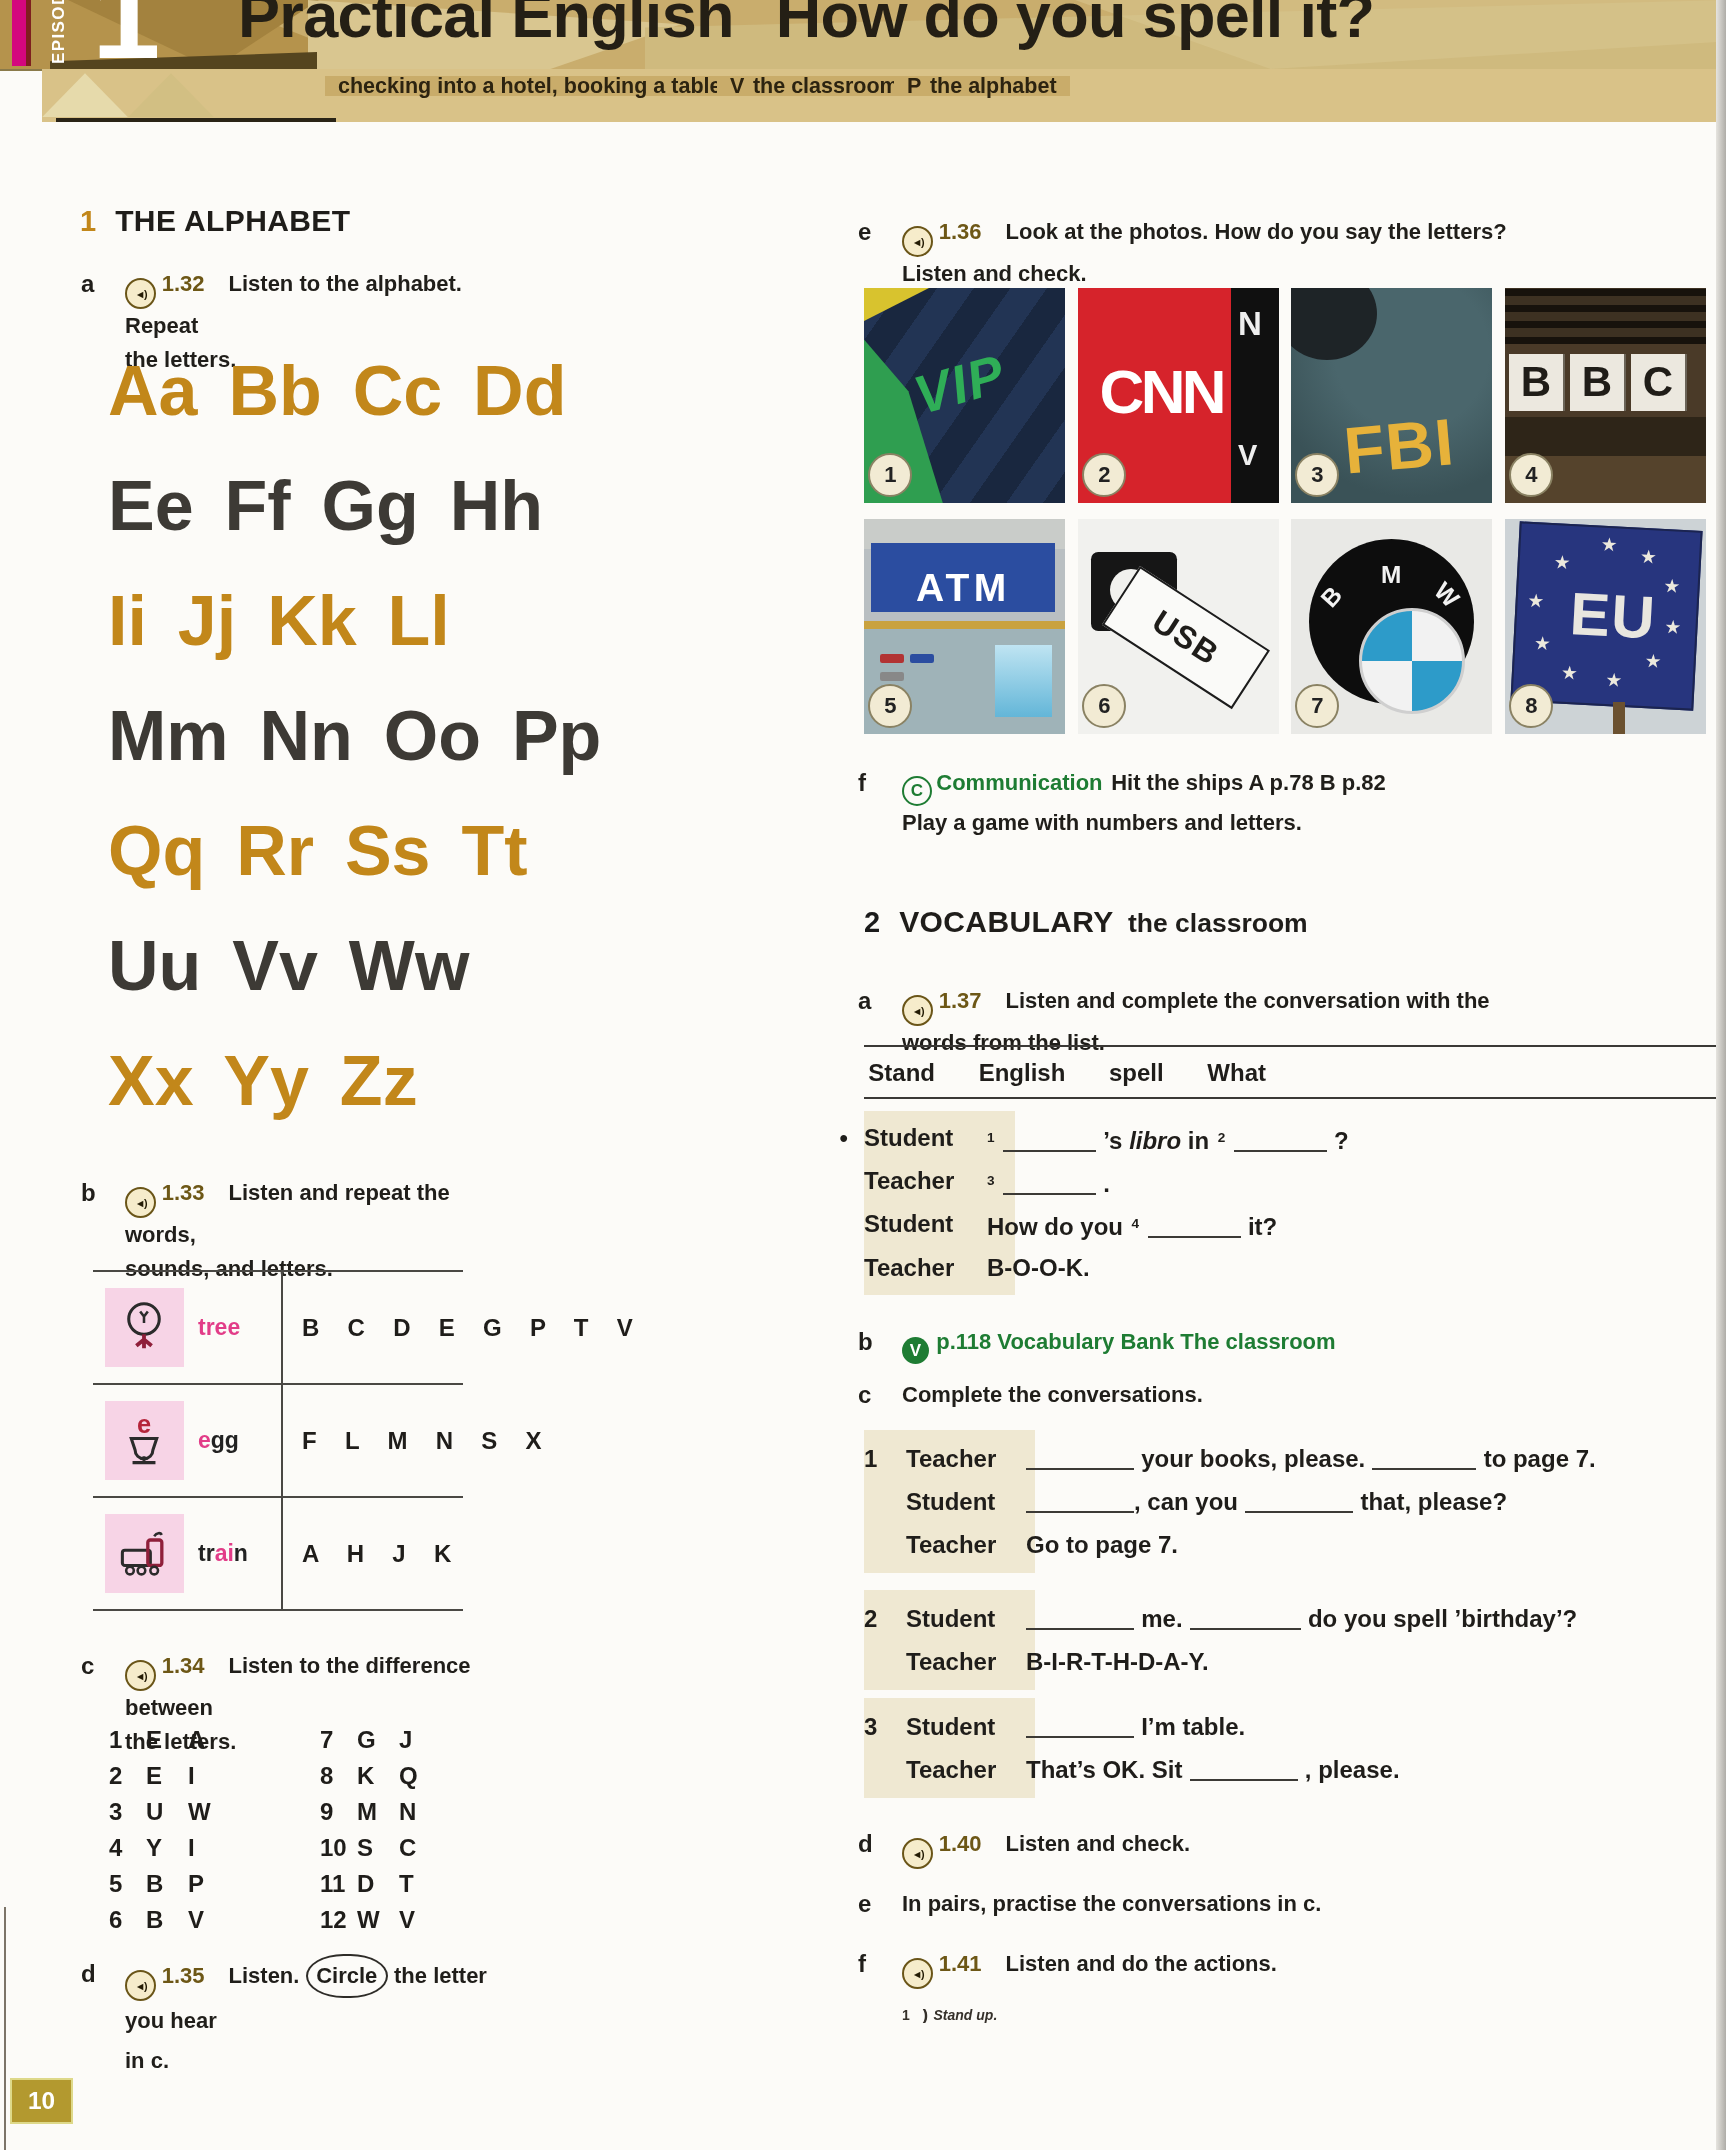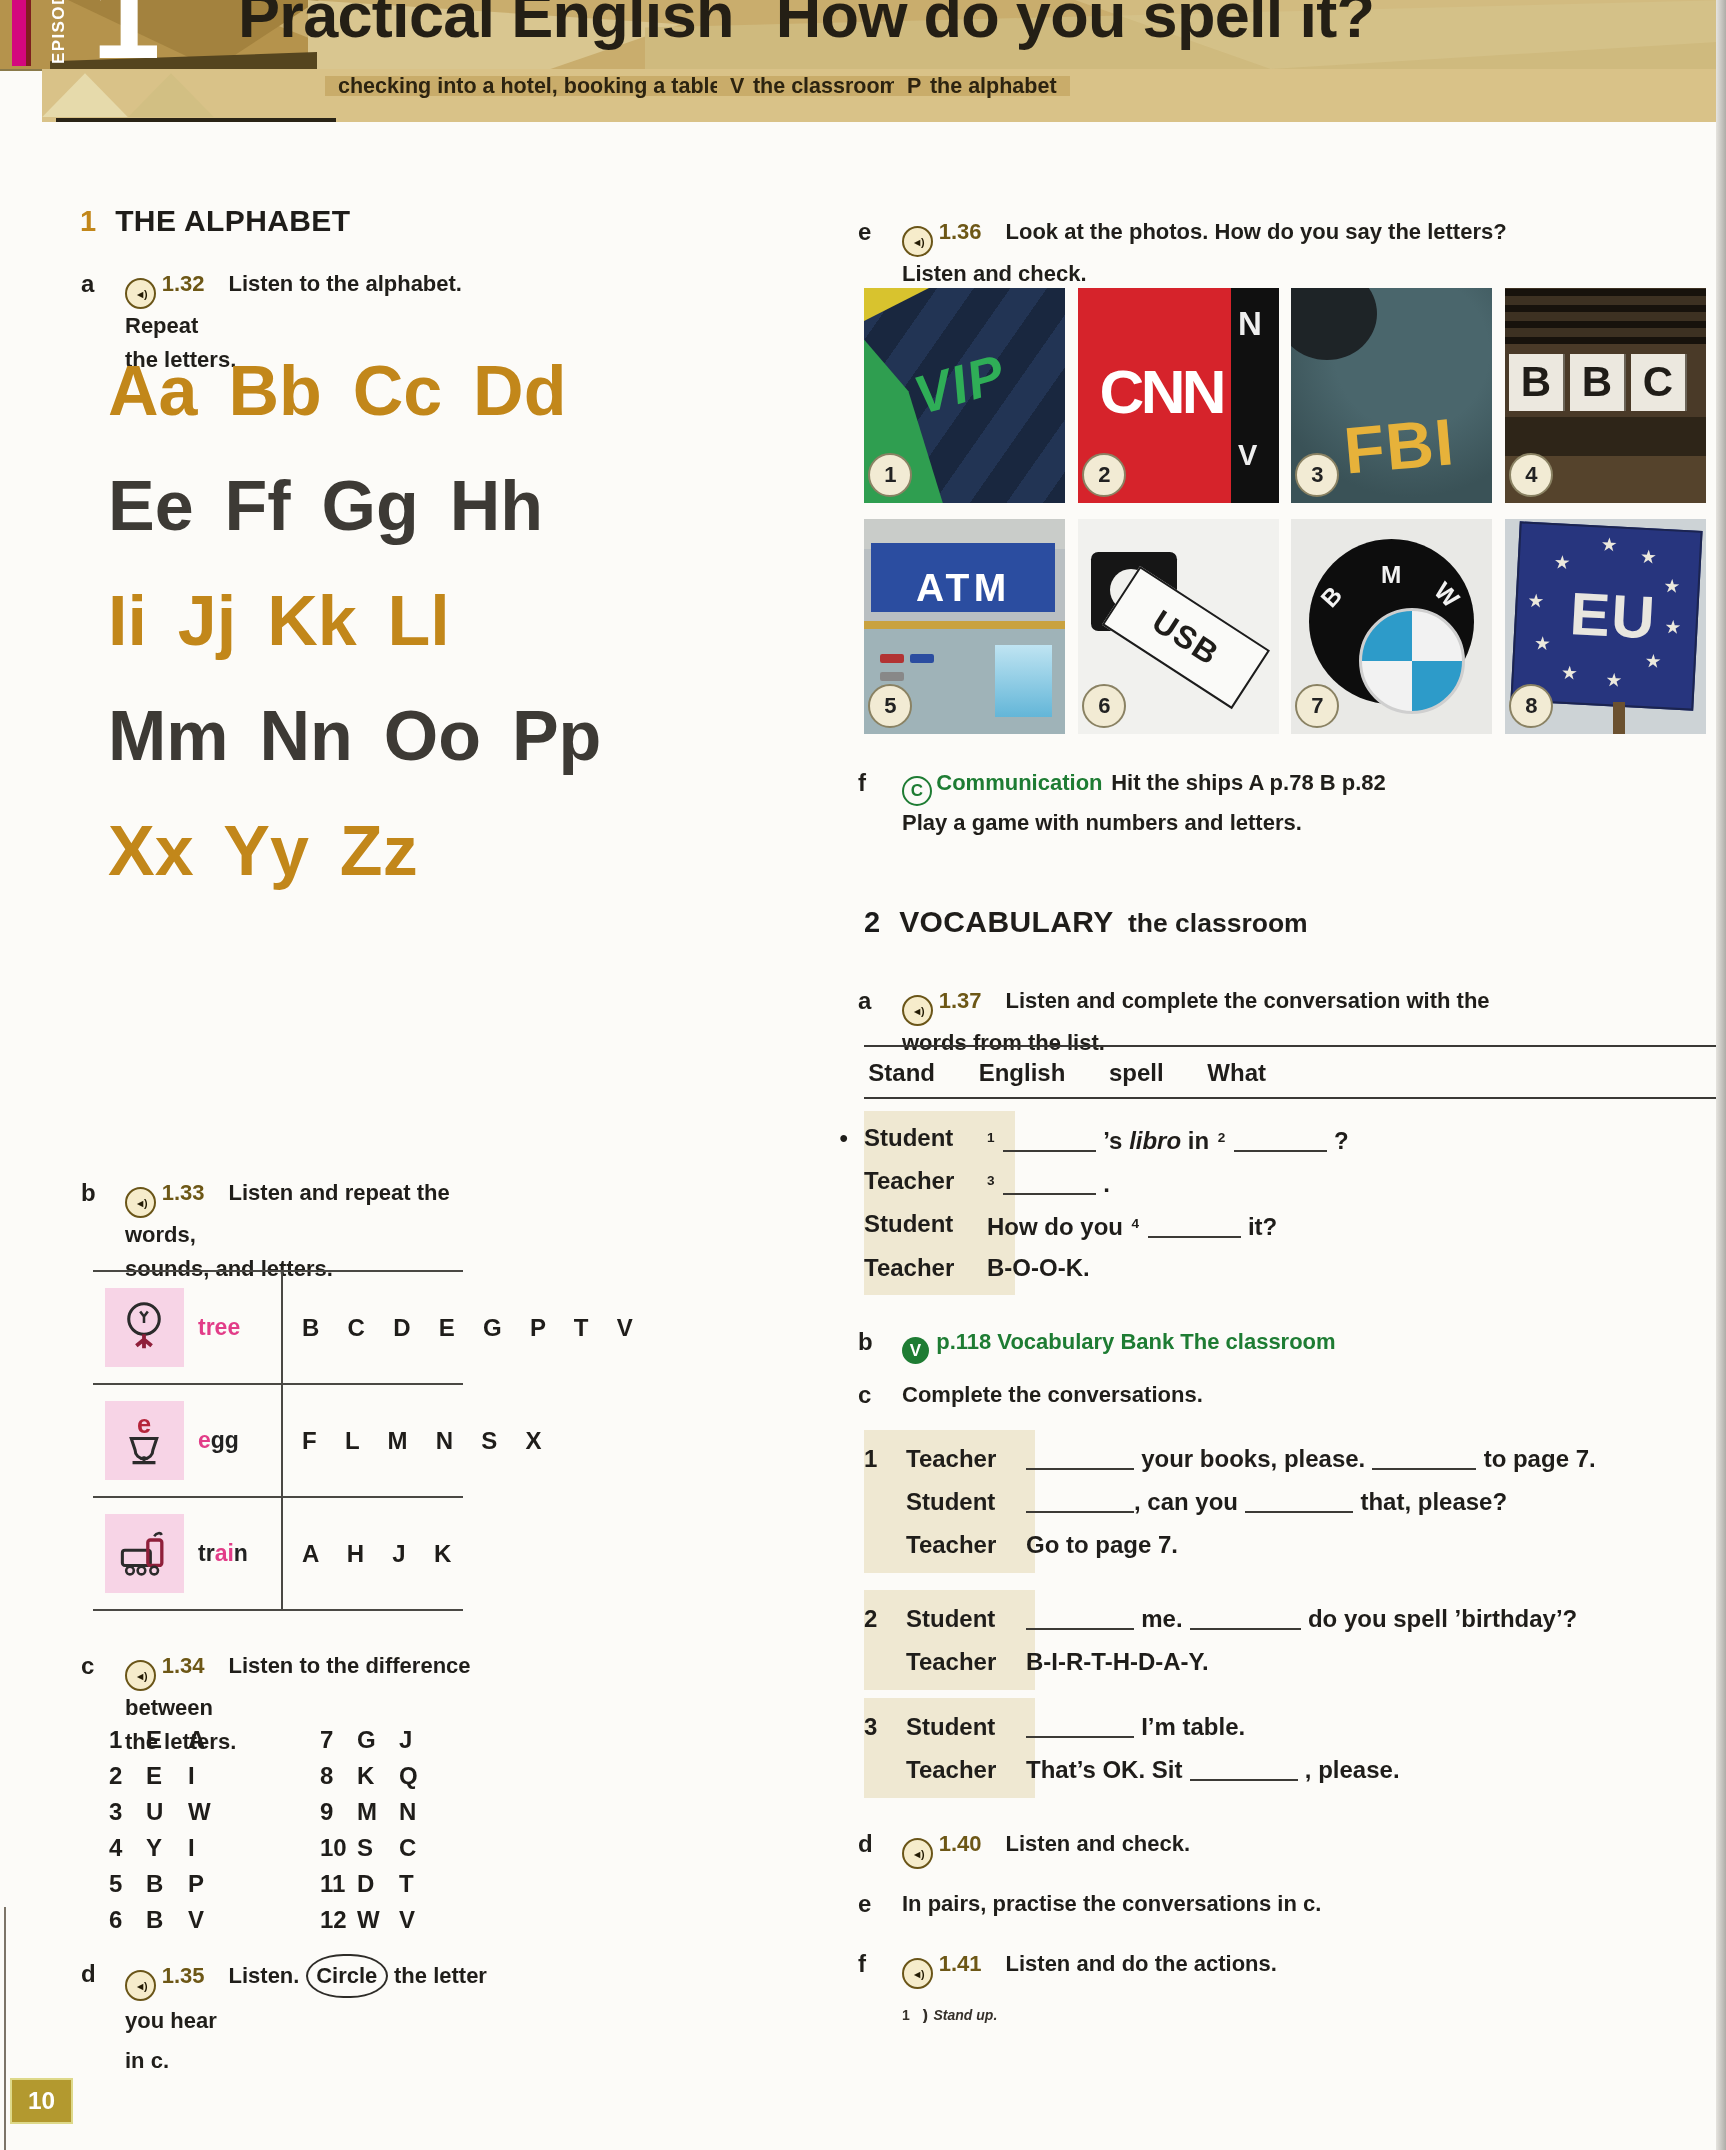--- a/index.html
+++ b/index.html
@@ -186,20 +186,22 @@
     <span class="itm">a</span>
     <span class="audio">◄)</span><span class="track">1.32</span><span>Listen to the alphabet. Repeat</span><br>
     <span>the letters.</span>
   </div>
 
   <div class="abs" style="left:108px;top:337px;">
     <div class="alpha-row gold">Aa Bb Cc Dd</div>
     <div class="alpha-row dark">Ee Ff Gg Hh</div>
     <div class="alpha-row gold">Ii Jj Kk Ll</div>
     <div class="alpha-row dark">Mm Nn Oo Pp</div>
+    <div class="alpha-row gold">Qq Rr Ss Tt</div>
+    <div class="alpha-row dark">Uu Vv Ww</div>
     <div class="alpha-row gold">Xx Yy Zz</div>
   </div>
 
   <div class="instr" style="left:125px;top:1176px;width:373px;">
     <span class="itm">b</span>
     <span class="audio">◄)</span><span class="track">1.33</span><span>Listen and repeat the words,</span><br>
     <span>sounds, and letters.</span>
   </div>
 
   <div class="soundtable">

